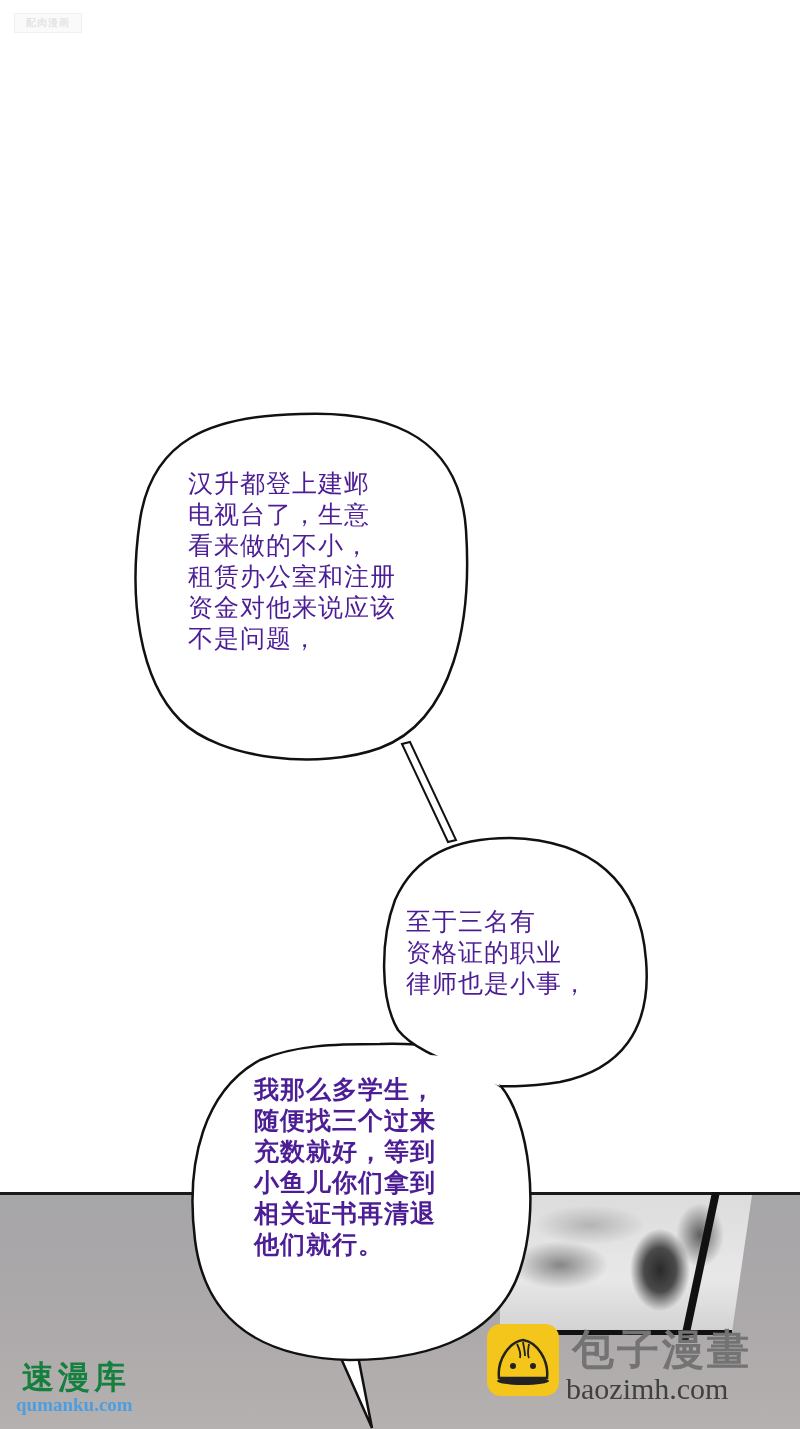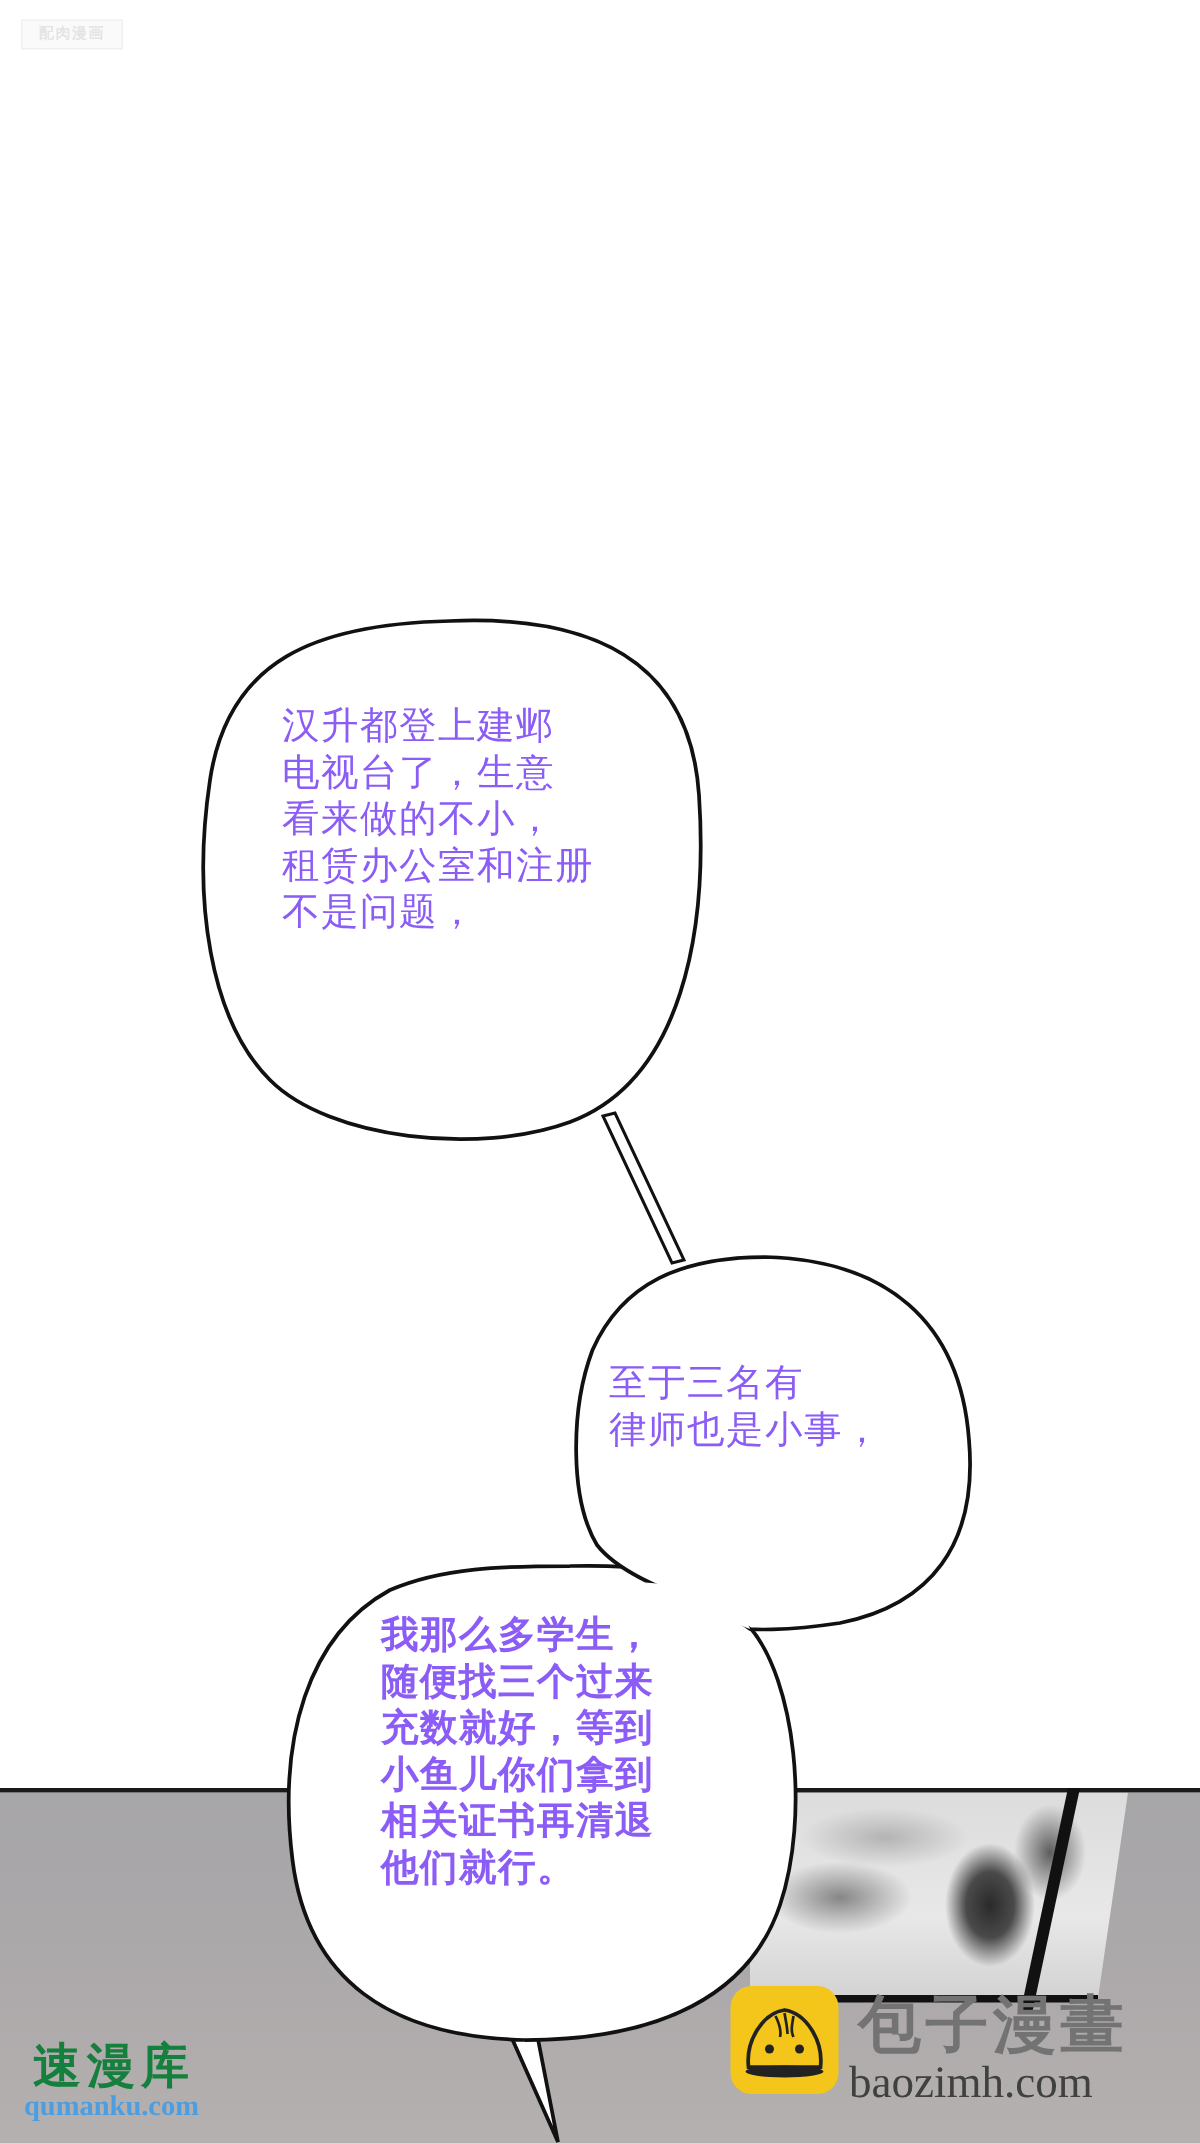--- a/index.html
+++ b/index.html
@@ -32,21 +32,21 @@
   }
   .painting-frame-right {
     position: absolute; left: 712px; top: 1192px; width: 8px; height: 150px;
     background: #111; transform: skewX(-12deg); transform-origin: top left;
   }
   .painting-frame-bottom {
     position: absolute; left: 500px; top: 1330px; width: 232px; height: 5px; background: #111;
   }
   svg.bubbles { position: absolute; left: 0; top: 0; }
   .bubble-text {
-    position: absolute; color: #8b5cf6; font-size: 25px; line-height: 31px;
+    position: absolute; color: #4c1d95; font-size: 25px; line-height: 31px;
     letter-spacing: 1px; white-space: pre; font-family: "DejaVu Sans", sans-serif;
   }
   .logo-baozi {
     position: absolute; left: 487px; top: 1324px; width: 72px; height: 72px;
     background: #f4c51a; border-radius: 14px;
   }
   .baozi-text-cn {
     position: absolute; left: 572px; top: 1322px; font-size: 42px; color: #737373;
     font-weight: bold; letter-spacing: 3px; white-space: nowrap;
   }
@@ -100,23 +100,23 @@
       C 590 840, 640 880, 646 960
       C 652 1030, 620 1070, 560 1082
       C 520 1088, 500 1086, 500 1086
       C 480 1070, 420 1058, 398 1030
       C 380 1000, 380 940, 395 900
       C 415 855, 455 838, 510 838 Z" fill="#fff" stroke="#111" stroke-width="2.5"></path>
 
     <path d="M500 1086 C 470 1075, 440 1062, 430 1055 L 490 1060 Z" fill="#fff" stroke="none"></path>
   </svg>
 
-  <div class="bubble-text" style="left:188px; top:468px;"><div>汉升都登上建邺</div><div>电视台了，生意</div><div>看来做的不小，</div><div>租赁办公室和注册</div><div>不是问题，</div></div>
+  <div class="bubble-text" style="left:188px; top:468px;"><div>汉升都登上建邺</div><div>电视台了，生意</div><div>看来做的不小，</div><div>租赁办公室和注册</div><div>资金对他来说应该</div><div>不是问题，</div></div>
 
-  <div class="bubble-text" style="left:406px; top:906px;"><div>至于三名有</div><div>律师也是小事，</div></div>
+  <div class="bubble-text" style="left:406px; top:906px;"><div>至于三名有</div><div>资格证的职业</div><div>律师也是小事，</div></div>
 
   <div class="bubble-text" style="left:254px; top:1074px;font-weight:bold;"><div>我那么多学生，</div><div>随便找三个过来</div><div>充数就好，等到</div><div>小鱼儿你们拿到</div><div>相关证书再清退</div><div>他们就行。</div></div>
 
   <div class="logo-baozi">
     <svg width="72" height="72" viewBox="0 0 72 72">
       <path d="M12 54 C 10 36, 22 18, 36 16 C 50 18, 62 36, 60 54 Z" fill="#f4c51a" stroke="#222" stroke-width="2.5"></path>
       <path d="M30 20 C 33 26, 34 30, 33 34 M36 18 C 37 24, 38 28, 38 32 M42 20 C 41 26, 40 30, 42 34" stroke="#222" stroke-width="1.8" fill="none"></path>
       <circle cx="26" cy="42" r="3" fill="#222"></circle>
       <circle cx="46" cy="42" r="3" fill="#222"></circle>
       <ellipse cx="36" cy="57" rx="26" ry="4" fill="#222"></ellipse>

